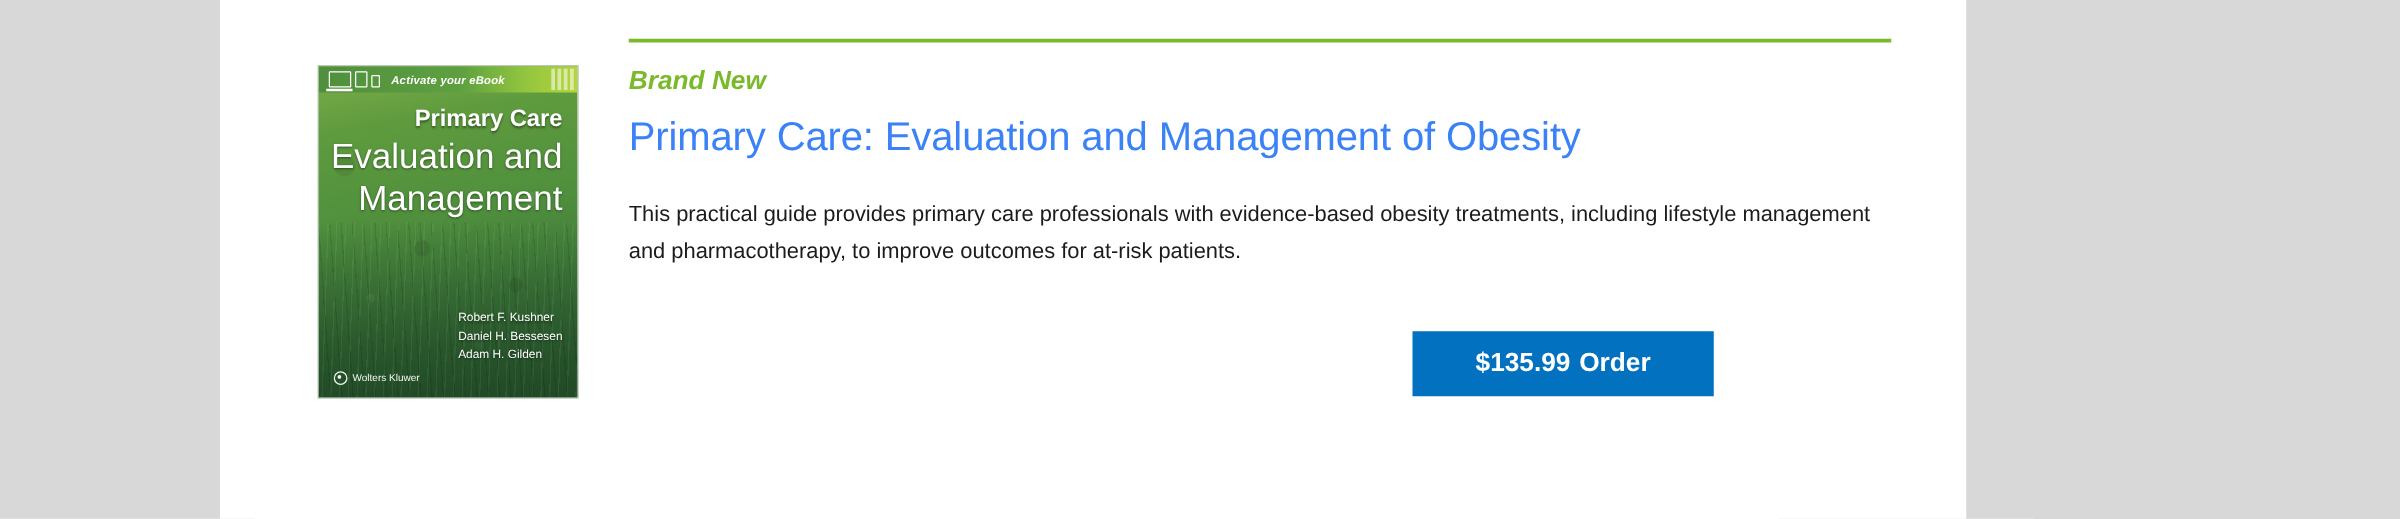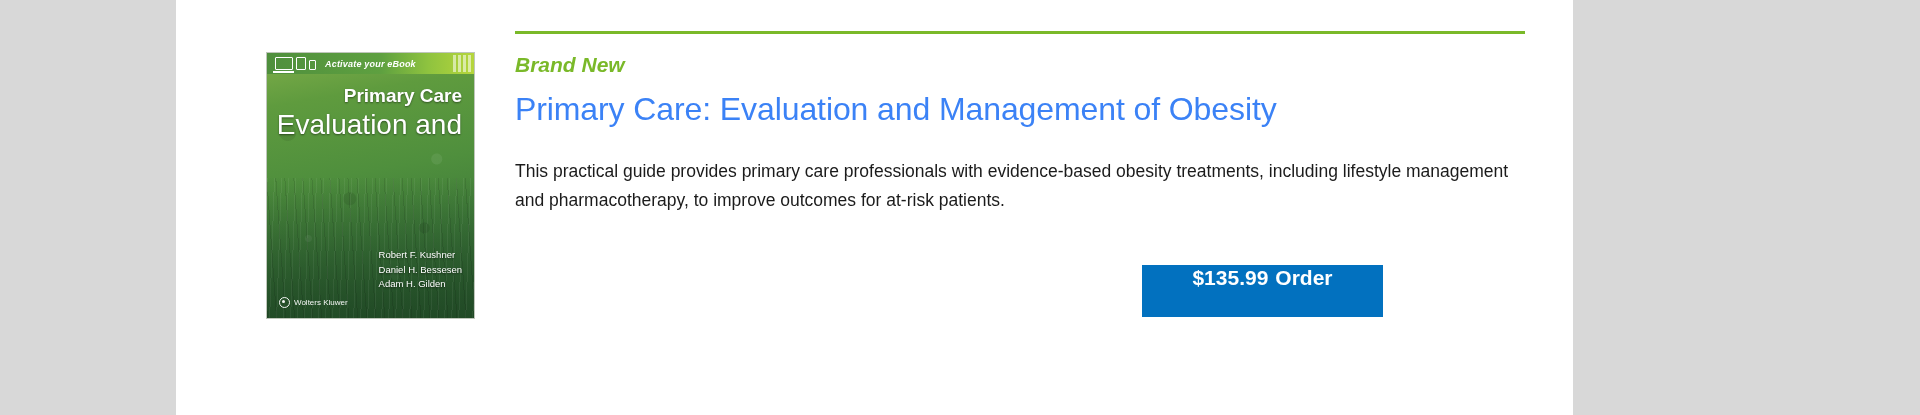--- a/index.html
+++ b/index.html
@@ -16,21 +16,21 @@
   .page {
     position: absolute;
     left: 176px;
     top: 0;
     width: 1397px;
     height: 415px;
     background: #ffffff;
   }
   .promo {
     position: absolute;
-    left: 12px;
+    left: 0;
     top: 0;
     width: 1397px;
     height: 366px;
   }
   
   .cover {
     position: absolute;
     left: 79px;
     top: 53px;
     width: 207px;
@@ -219,20 +219,21 @@
     width: 241px;
     height: 52px;
     background: #0271bf;
     color: #ffffff;
     border: none;
     font-family: "Liberation Sans", sans-serif;
     font-size: 21px;
     font-weight: bold;
     cursor: pointer;
     display: flex;
+    align-items: center;
     justify-content: center;
     gap: 7px;
   }
 </style>
 </head>
 <body>
 
 <div class="page">
   <div class="promo">
 
@@ -251,20 +252,21 @@
           <i></i>
             <i></i>
             <i></i>
             <i></i>
         </div>
       </div>
 
       <div class="cover-title-wrap">
         <div class="cover-title-sm">Primary Care</div>
         <div class="cover-title-lg">Evaluation and</div>
+        <div class="cover-title-lg">Management</div>
       </div>
 
       <div class="cover-authors">
         <div>Robert F. Kushner</div>
         <div>Daniel H. Bessesen</div>
         <div>Adam H. Gilden</div>
       </div>
 
       <div class="cover-publisher">
         <span class="pub-mark"></span>

